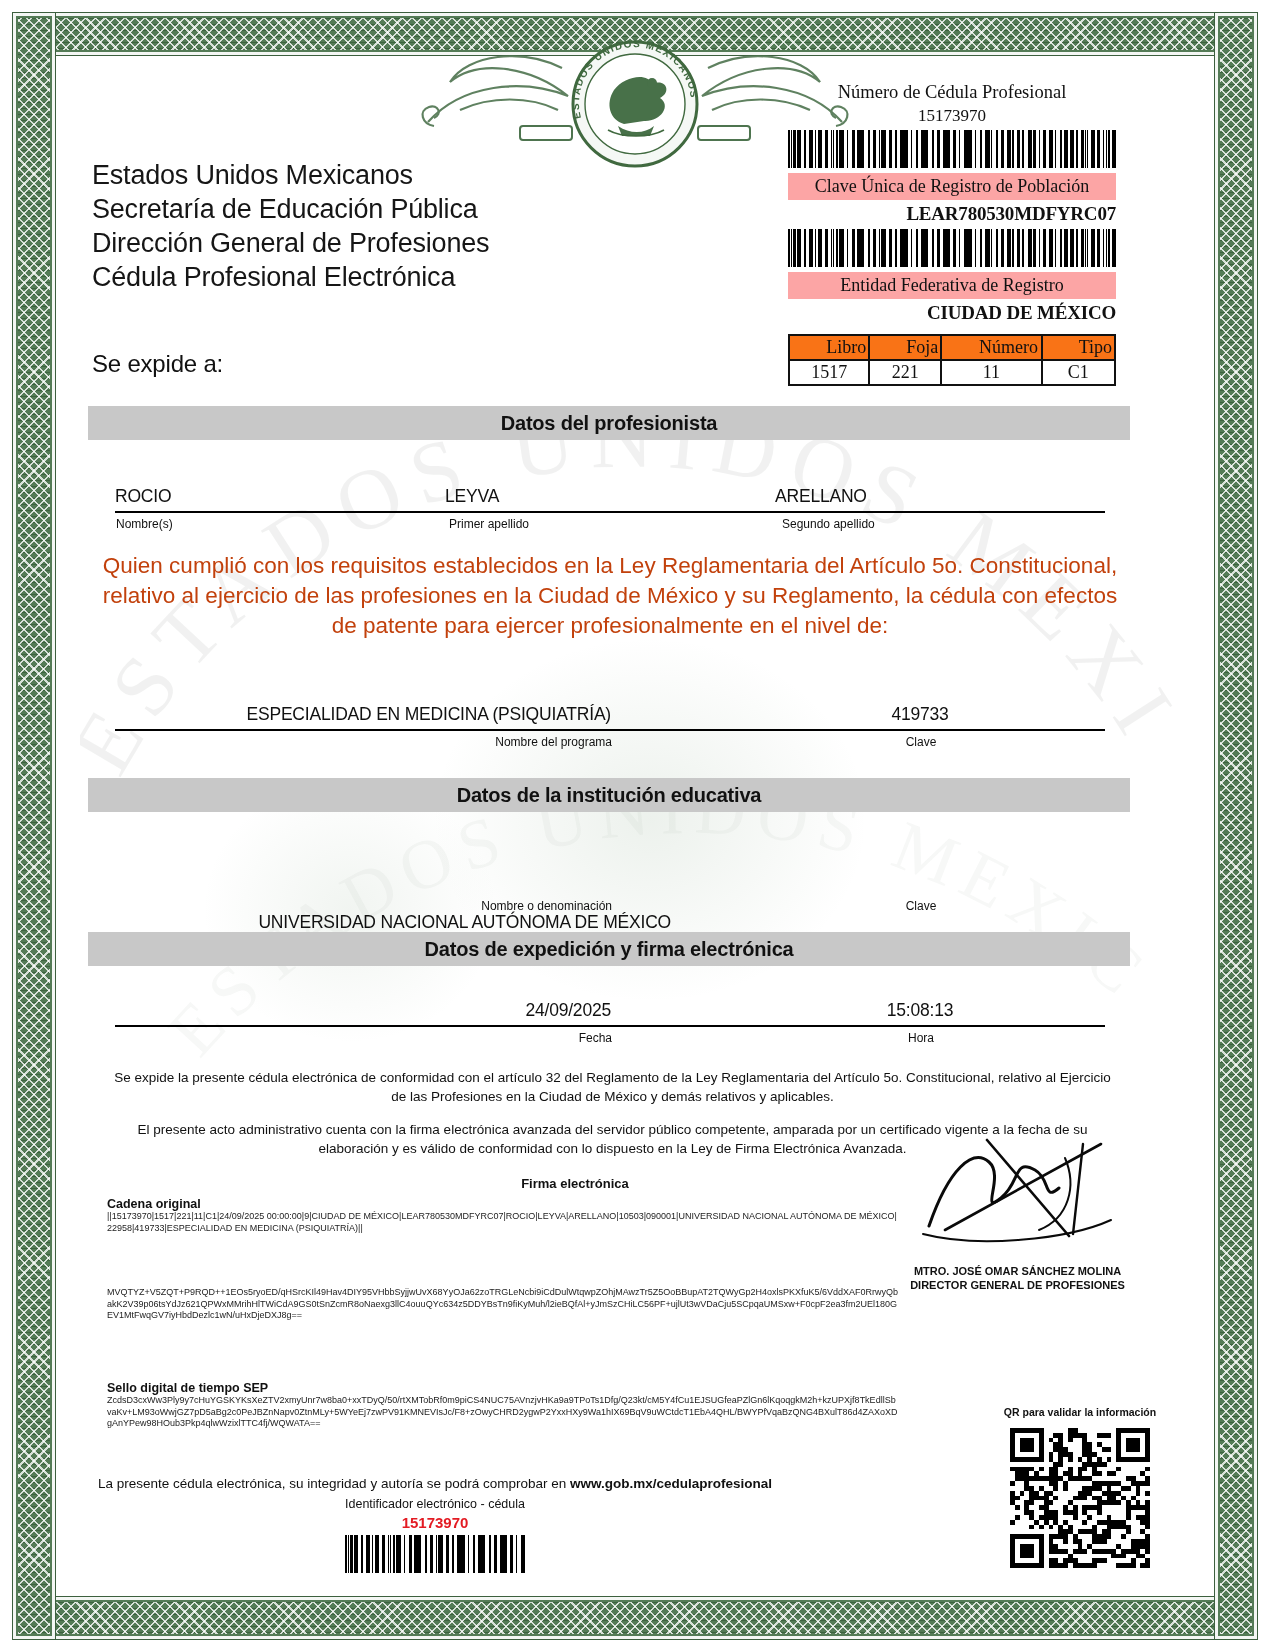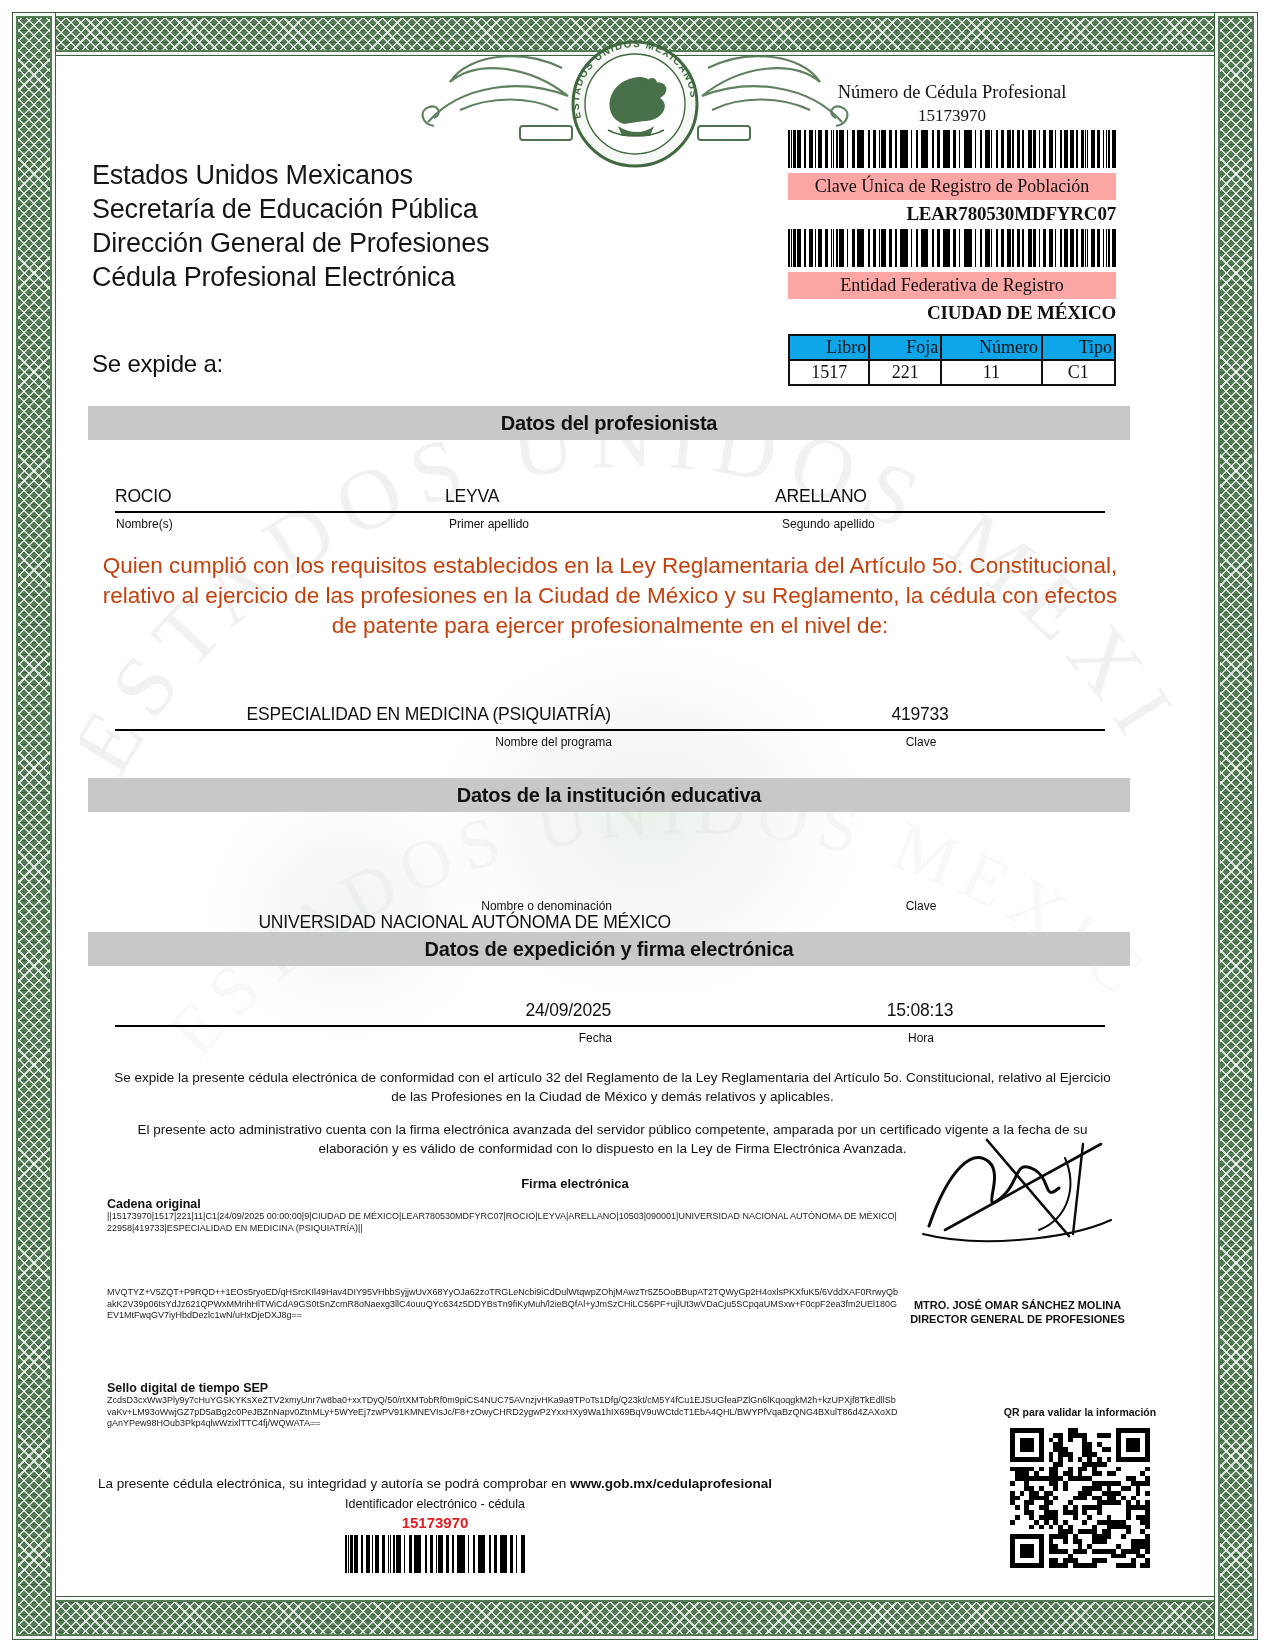--- a/index.html
+++ b/index.html
@@ -32,21 +32,21 @@
   .tr-label{font-size:18.5px;}
   .tr-num{font-size:17px;margin-top:3px;}
   .band{background:#fca5a5;font-size:18px;height:27px;line-height:27px;margin-top:5px;}
   .bold-val{font-weight:bold;font-size:19px;text-align:right;margin-top:3px;letter-spacing:-0.2px;}
   .barcode{height:38px;margin-top:4px;background-color:#fff;
     background-image:
       repeating-linear-gradient(90deg,#000 0 2px, rgba(0,0,0,0) 2px 5px, #000 5px 8px, rgba(0,0,0,0) 8px 11px, #000 11px 12px, rgba(0,0,0,0) 12px 16px),
       repeating-linear-gradient(90deg, rgba(0,0,0,0) 0 3px, #000 3px 4px, rgba(0,0,0,0) 4px 9px, #000 9px 13px, rgba(0,0,0,0) 13px 21px);}
   table.reg{width:100%;margin-top:10px;border-collapse:collapse;font-size:18px;}
   table.reg td{border:2px solid #111;height:23px;text-align:center;padding:0;}
-  table.reg tr.hd td{background:#0ea5e9;padding-left:34px;}
+  table.reg tr.hd td{background:#f97316;padding-left:34px;}
 
   
   .secbar{left:88px;width:1042px;height:34px;line-height:34px;background:#c8c8c8;
           text-align:center;font-weight:bold;font-size:20px;letter-spacing:-0.2px;}
 
   
   .drow{left:115px;width:990px;display:flex;border-bottom:2px solid #000;padding-bottom:4px;
         font-size:17.5px;letter-spacing:-0.2px;}
   .lrow{left:116px;width:990px;display:flex;font-size:12px;padding-top:3px;gap:9px;}
   .c3{flex:1;text-align:left;}
@@ -56,21 +56,21 @@
 
   .statement{left:95px;width:1030px;top:551px;text-align:center;font-size:22.5px;line-height:30px;color:#c2410c;}
 
   .legal{left:110px;width:1005px;text-align:center;font-size:13.5px;line-height:19px;}
   .sig-title{left:110px;width:930px;top:1176px;text-align:center;font-weight:bold;font-size:13px;}
 
   .tinyblock{left:107px;width:792px;}
   .tiny-label{font-weight:bold;font-size:12.5px;}
   .tiny-text{font-size:9px;line-height:11.5px;word-break:break-all;color:#222;}
 
-  .signer{left:905px;width:225px;top:1264px;text-align:center;font-weight:bold;font-size:11px;line-height:14px;margin-top:34px;}
+  .signer{left:905px;width:225px;top:1264px;text-align:center;font-weight:bold;font-size:11px;line-height:14px;}
 
   .qrblock{left:1000px;top:1406px;width:160px;text-align:center;}
   .qr-label{font-weight:bold;font-size:10.5px;}
 
   .footer{left:60px;top:1476px;width:750px;text-align:center;}
   .f1{font-size:13.5px;}
   .f2{font-size:12.5px;margin-top:6px;}
   .f3{font-weight:bold;font-size:15px;margin-top:3px;}
   .footer .barcode{width:180px;margin:4px auto 0;height:38px;}
 </style>

